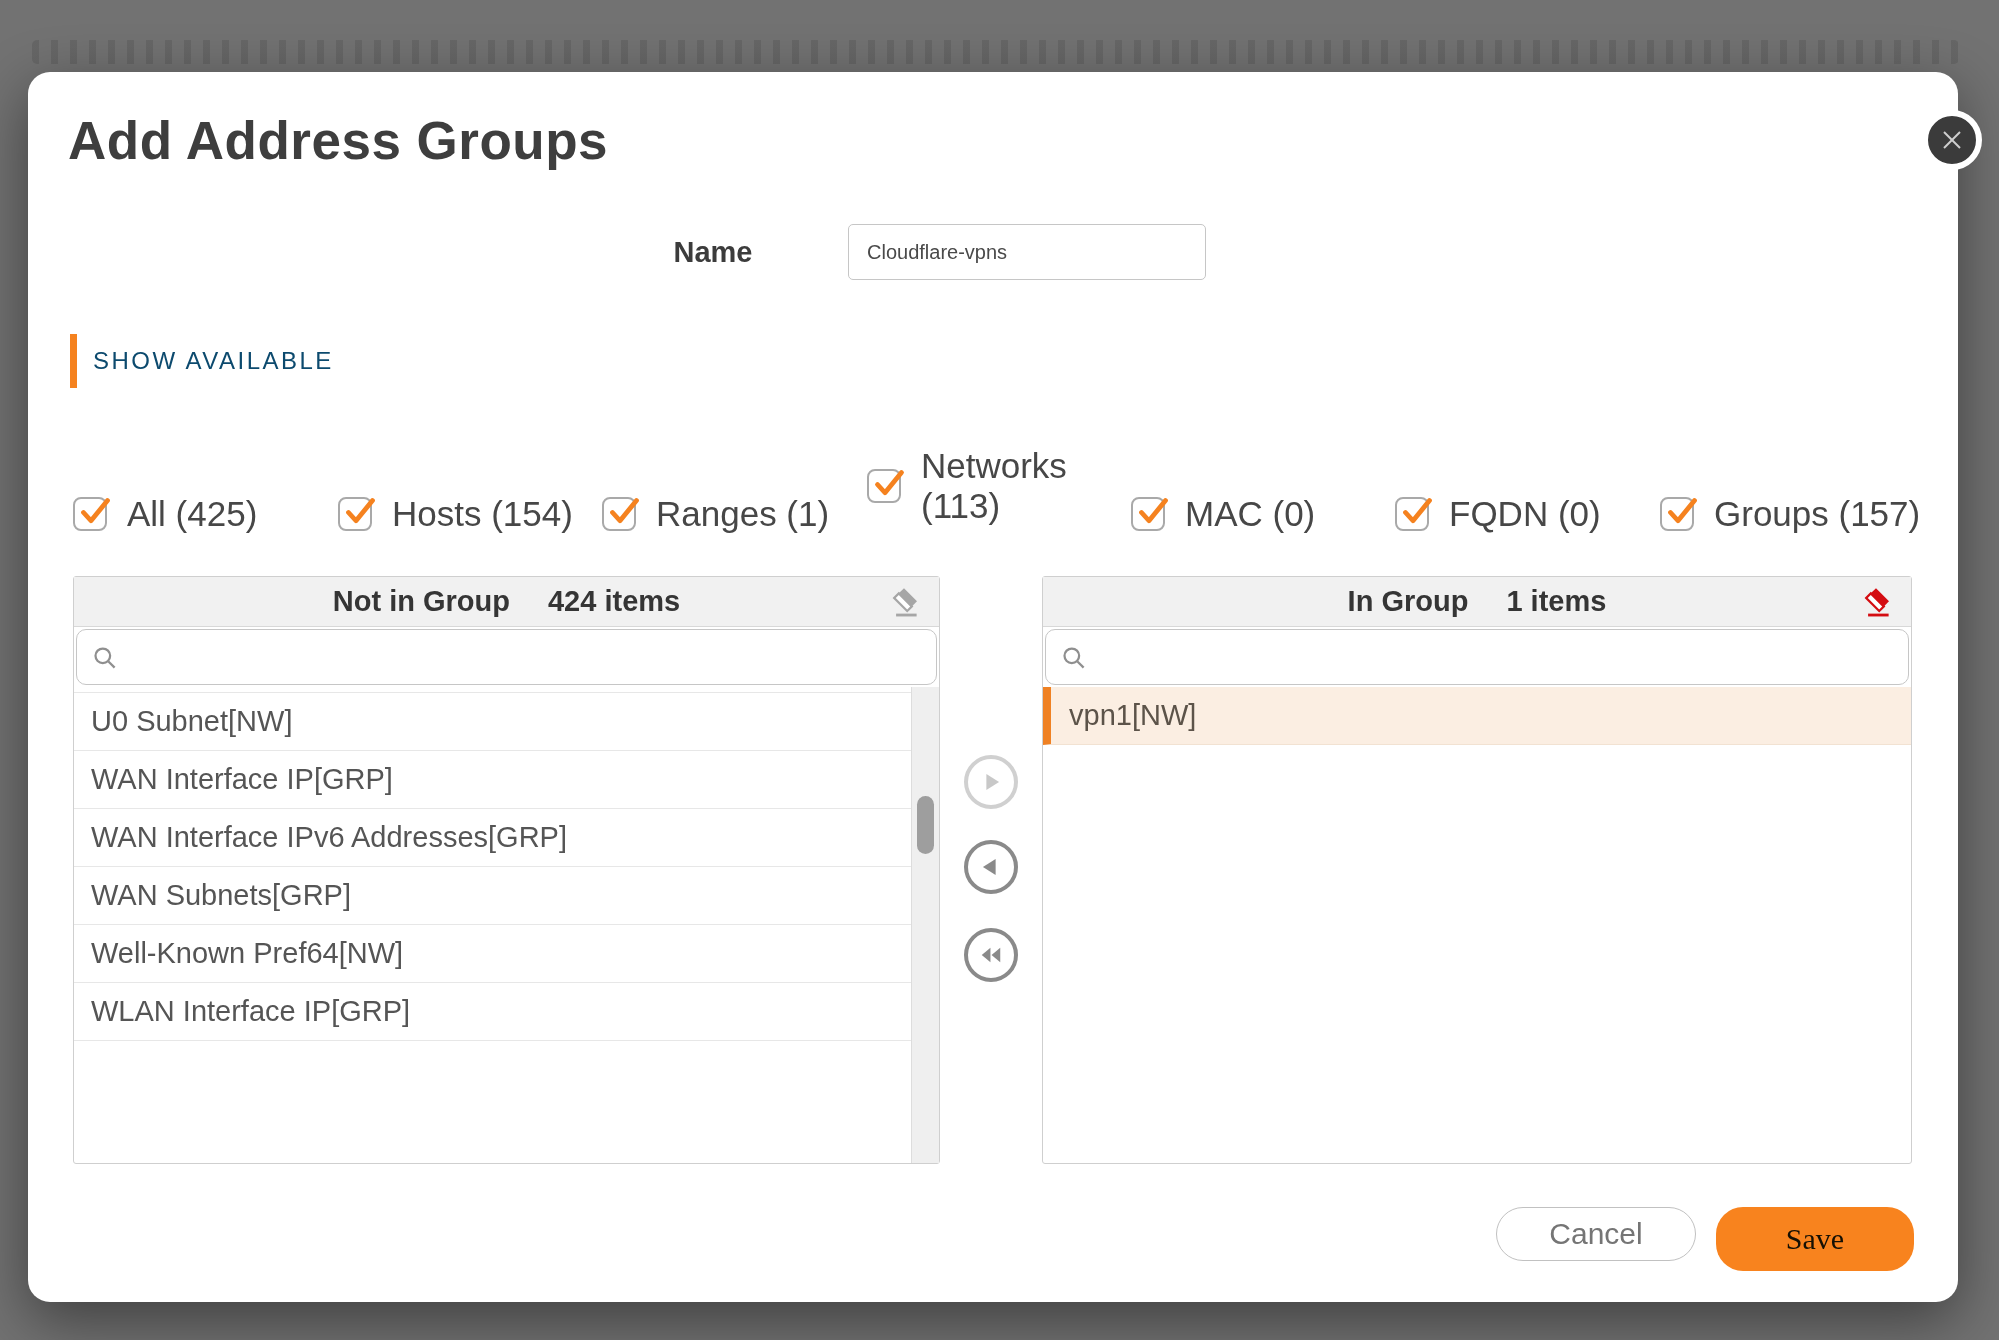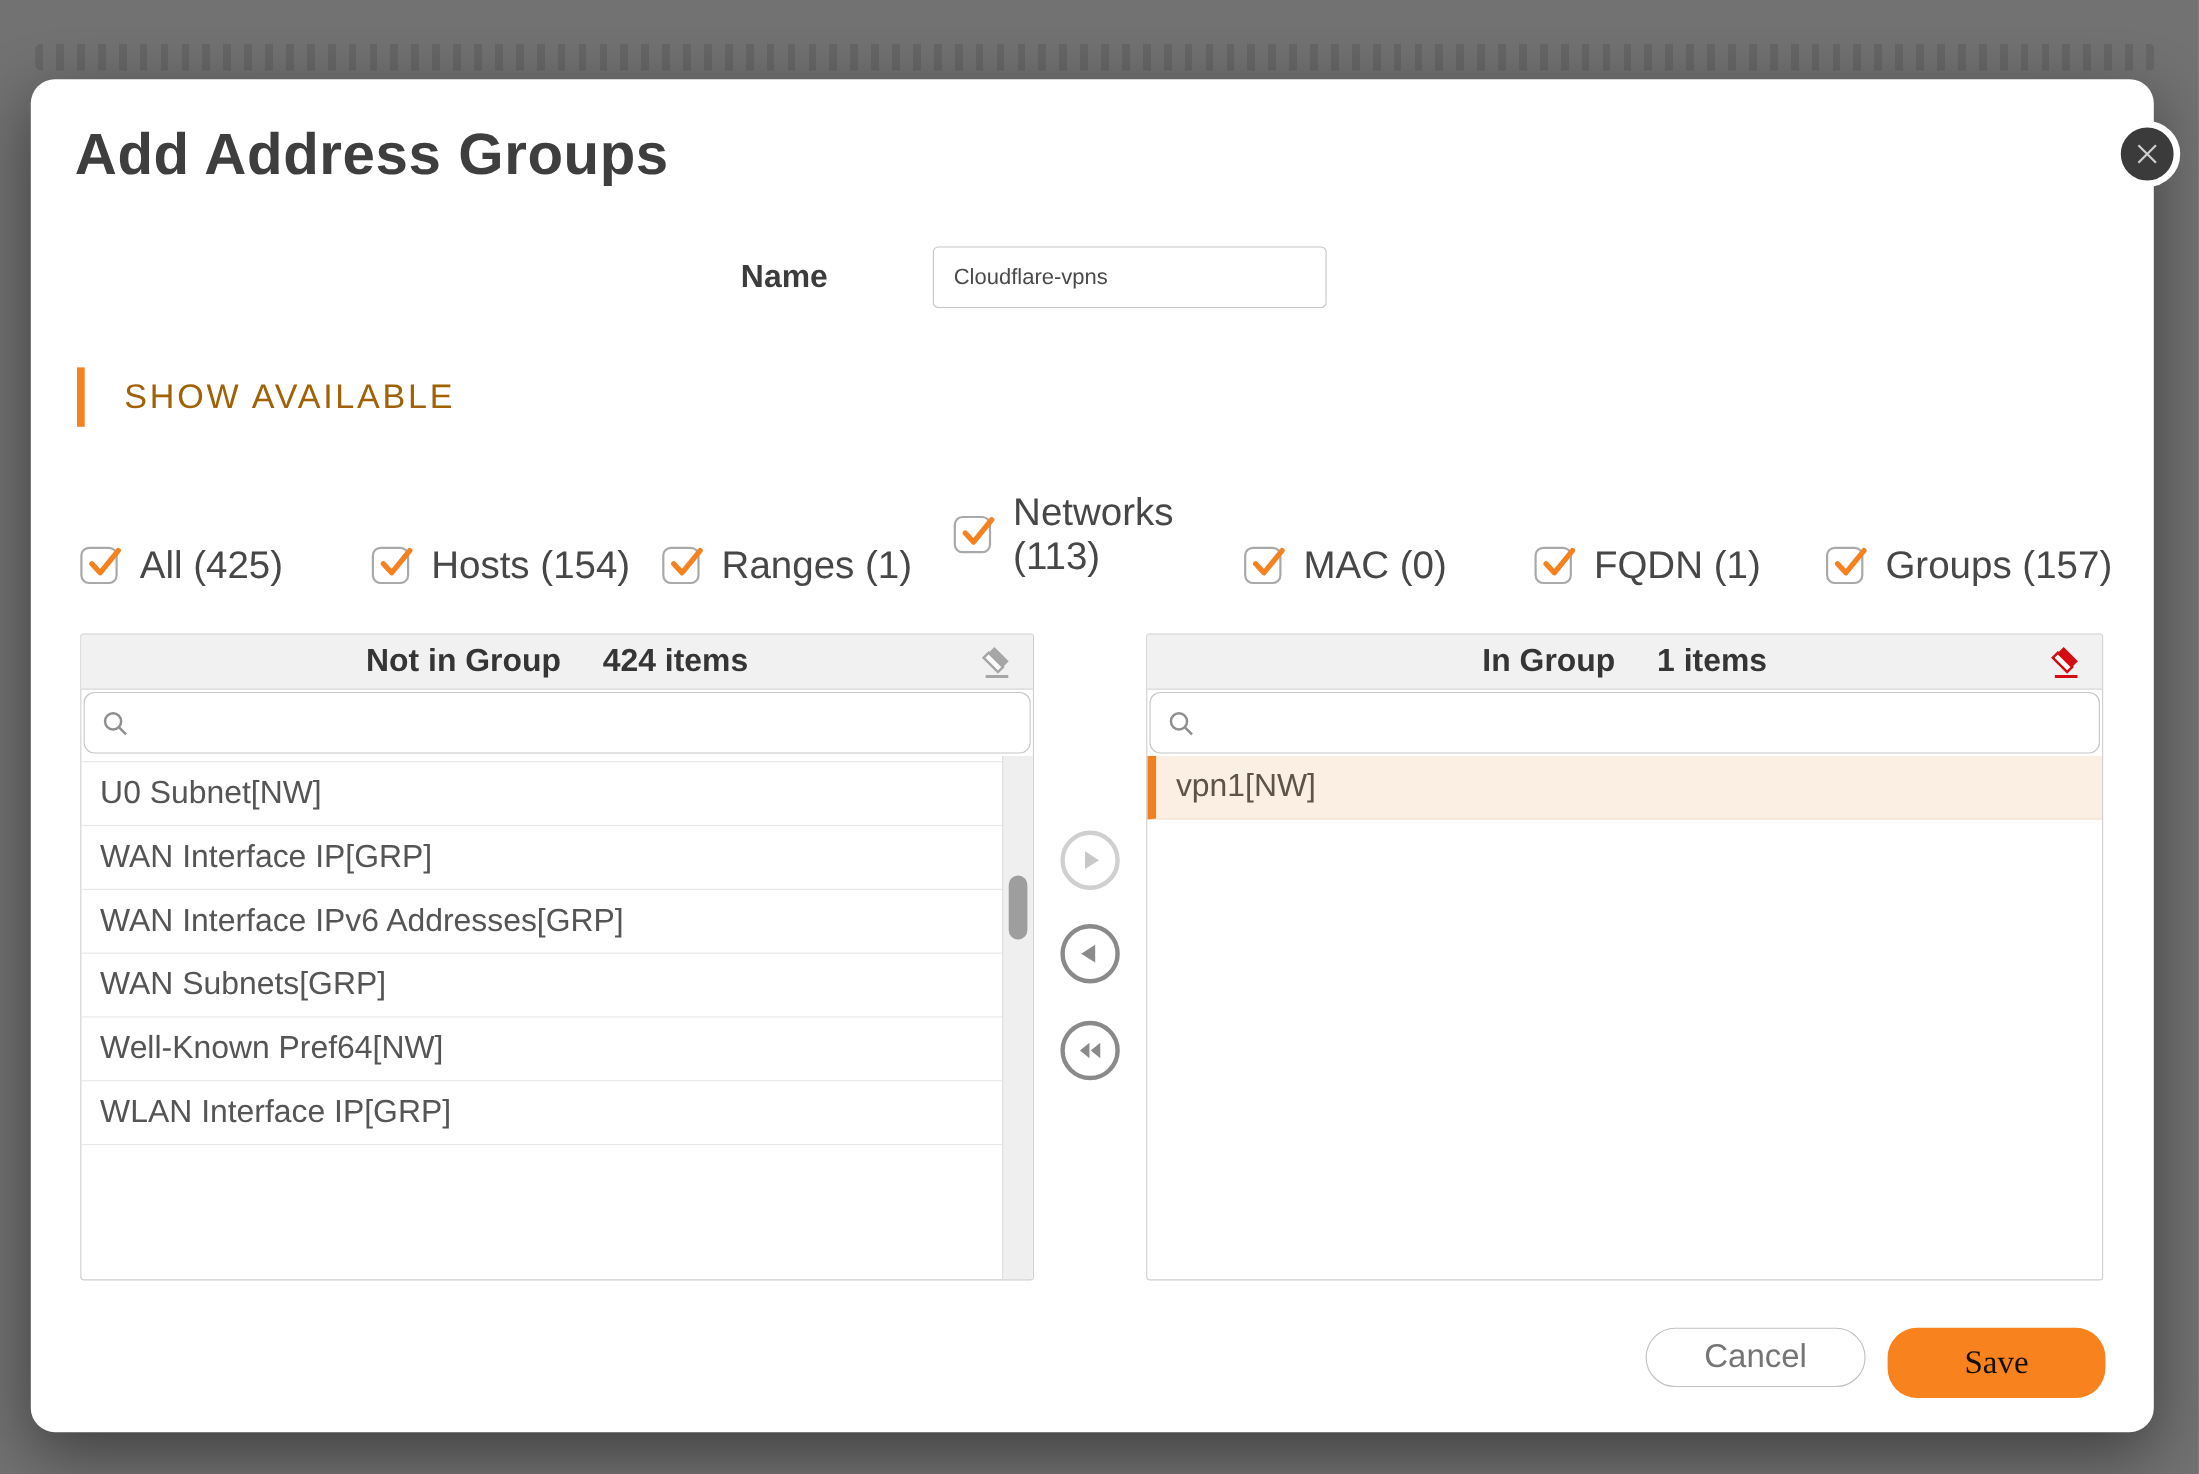--- a/index.html
+++ b/index.html
@@ -26,21 +26,21 @@
     background:#3b3b3b;border:6px solid #ffffff;display:flex;align-items:center;justify-content:center;cursor:pointer;}
   .close-btn svg{width:24px;height:24px;stroke:#cfcfcf;stroke-width:2;}
 
   .name-label{position:absolute;left:580px;top:152px;width:210px;height:56px;line-height:56px;
     text-align:center;font-weight:bold;font-size:29px;color:#3c3c3c;}
   .name-input{position:absolute;left:820px;top:152px;width:358px;height:56px;border:1px solid #c6c6c6;
     border-radius:5px;font-size:20px;color:#4a4a4a;padding:0 18px;font-family:inherit;outline:none;background:#fff;}
 
   .show-available{position:absolute;left:42px;top:262px;display:flex;align-items:center;}
   .show-available .bar{width:7px;height:54px;background:var(--accent-orange);}
-  .show-available .txt{margin-left:36px;font-size:31px;letter-spacing:2.5px;color:#a16207;}
+  .show-available .txt{margin-left:16px;font-size:24px;letter-spacing:2.5px;color:#0c4a6e;}
 
   .filters{position:absolute;left:0;top:408px;right:0;height:110px;}
   .filter-item{position:absolute;top:0;height:68px;display:flex;align-items:center;gap:20px;cursor:pointer;}
   .filter-item.two-line{top:-28px;}
   .filter-item.two-line .filter-label{width:134px;line-height:1.15;}
   .filter-label{font-size:35px;color:#474747;white-space:nowrap;}
   .filter-item.two-line .filter-label{white-space:normal;}
   .cbx{position:relative;width:34px;height:34px;border:2.5px solid #a9a9a9;border-radius:8px;background:#fff;flex:0 0 auto;}
   .cbx svg{position:absolute;left:1px;top:-6px;width:36px;height:36px;overflow:visible;
     stroke:var(--accent-orange);stroke-width:3.2;fill:none;stroke-linecap:round;stroke-linejoin:round;}
@@ -152,21 +152,21 @@
           </svg>
         </span>
       <span class="filter-label">MAC (0)</span>
     </div>
     <div class="filter-item" style="left:1367px">
       <span class="cbx">
           <svg viewBox="0 0 24 24">
             <path d="M5 13 L10 18.5 L21 5"></path>
           </svg>
         </span>
-      <span class="filter-label">FQDN (1)</span>
+      <span class="filter-label">FQDN (0)</span>
     </div>
     <div class="filter-item" style="left:1632px">
       <span class="cbx">
           <svg viewBox="0 0 24 24">
             <path d="M5 13 L10 18.5 L21 5"></path>
           </svg>
         </span>
       <span class="filter-label">Groups (157)</span>
     </div>
   </div>

